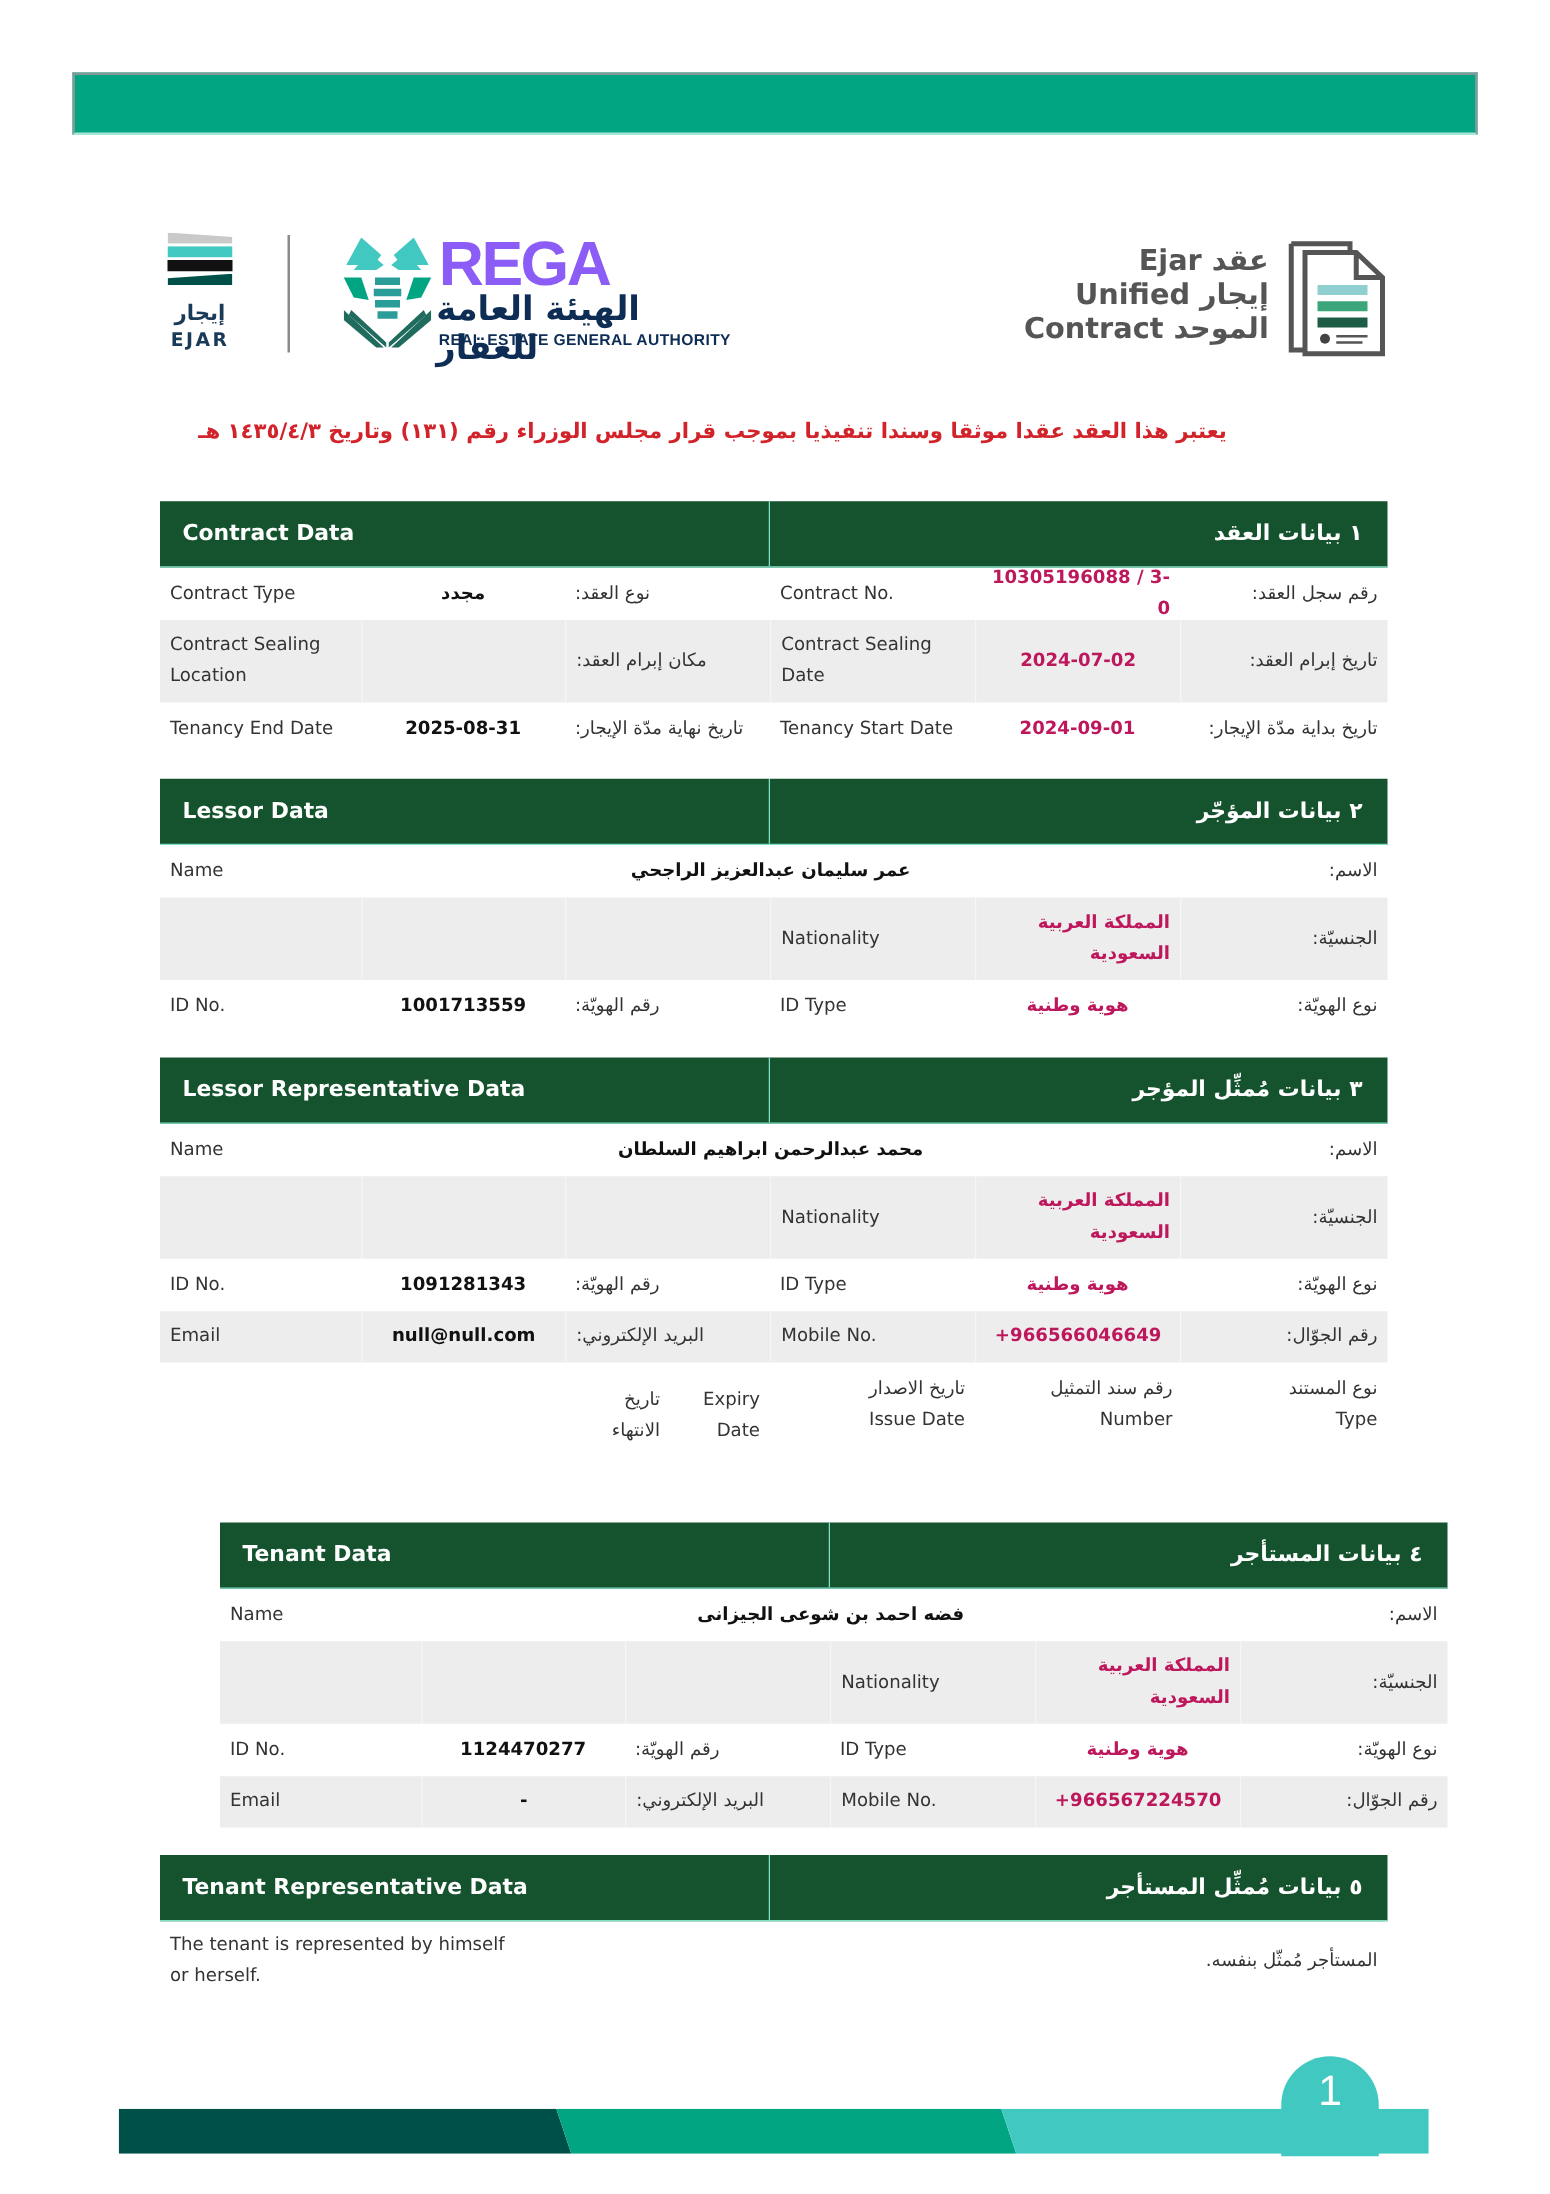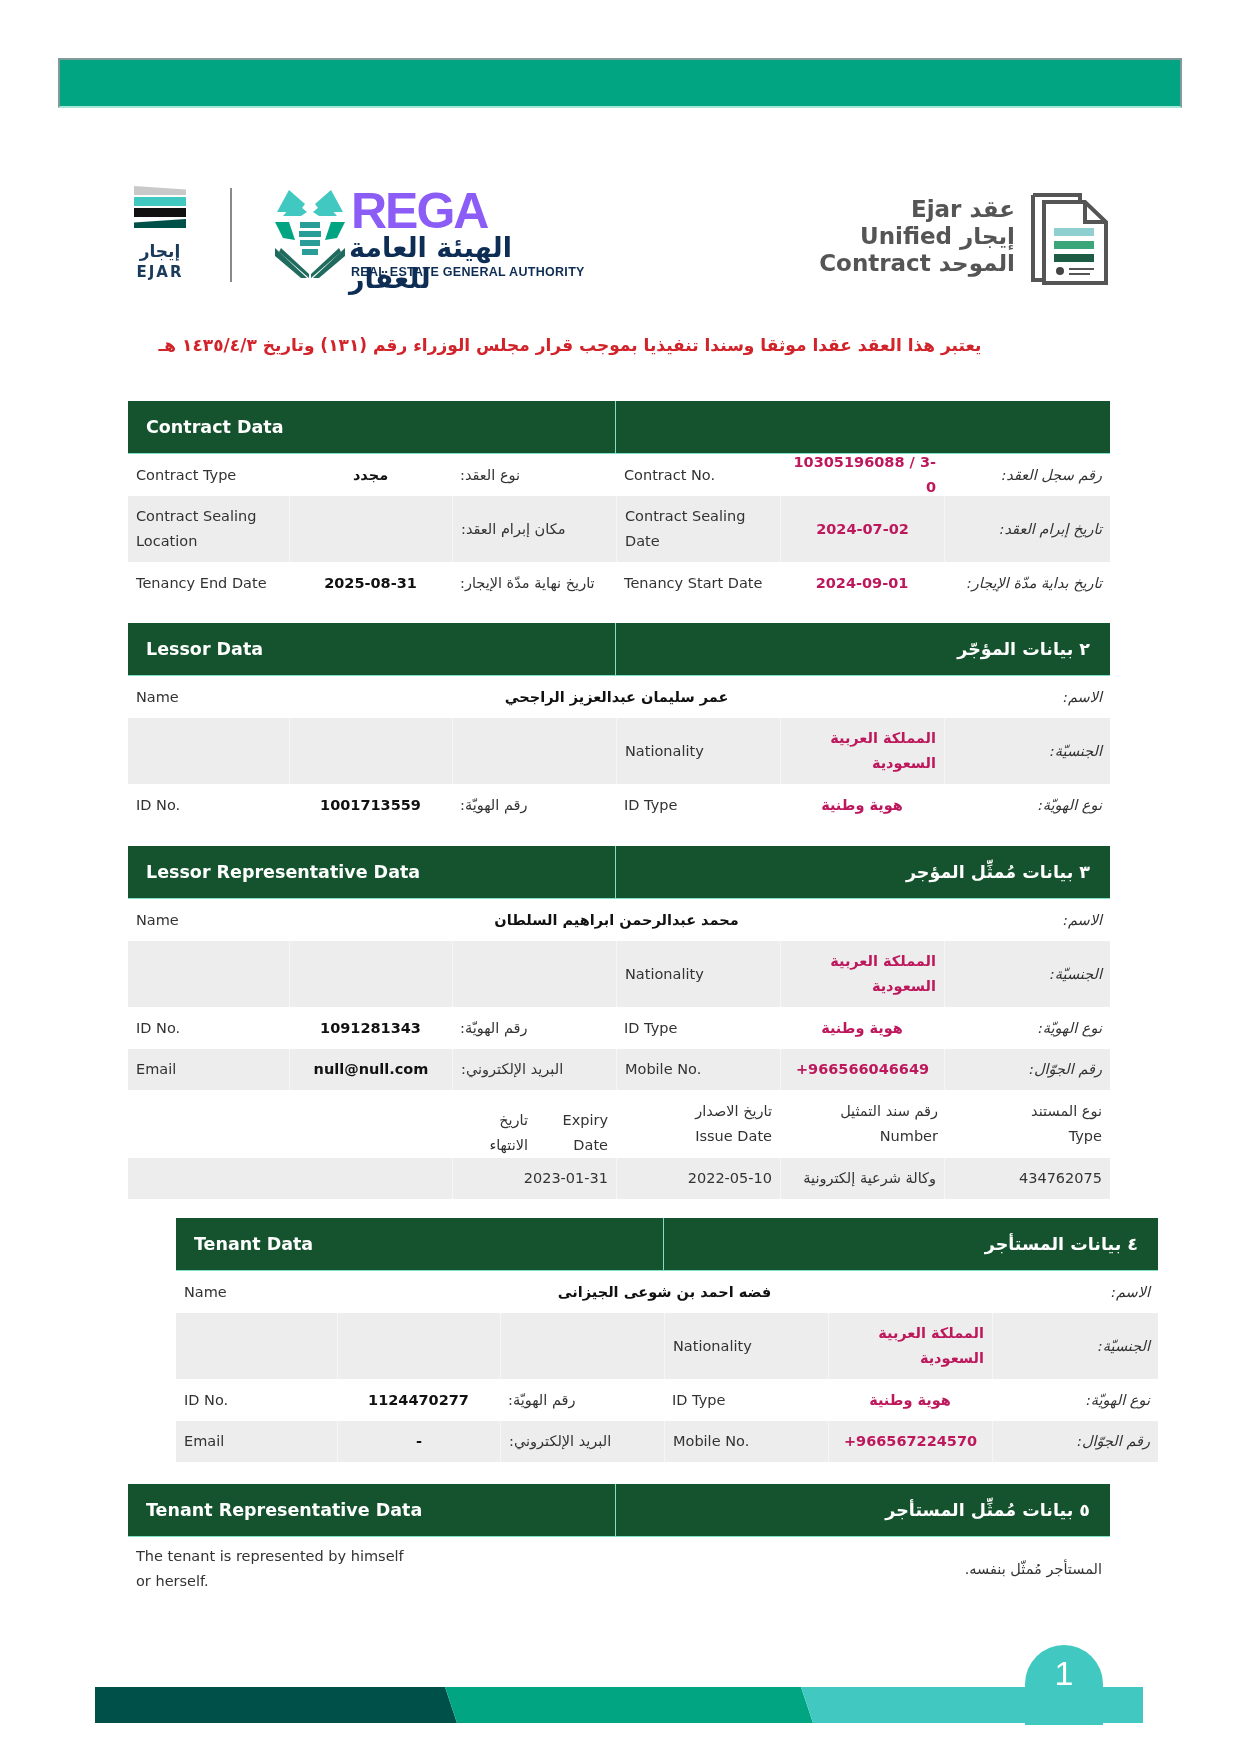--- a/index.html
+++ b/index.html
@@ -36,21 +36,21 @@
   .sec-head .ar { flex: 1; padding-right: 20px; display: flex; align-items: center; justify-content: flex-start; direction: rtl; }
 
   .row { display: flex; font-size: 14.5px; align-items: stretch; }
   .row.alt { background: #ededed; }
   .cell { display: flex; align-items: center; padding: 0 8px; line-height: 25px; }
   .c1 { width: 161px; }
   .c2 { width: 163px; justify-content: center; font-weight: bold; color: #111; }
   .c3 { width: 164px; justify-content: flex-end; direction: rtl; text-align: right; }
   .c4 { width: 164px; }
   .c5 { width: 164px; justify-content: center; font-weight: bold; color: #be185d; text-align: right; }
-  .c6 { width: 166px; justify-content: flex-start; direction: rtl; font-style: italic; }
+  .c6 { width: 166px; justify-content: flex-start; direction: rtl; }
   .row.alt .cell + .cell { border-left: 1px solid #f6f6f6; }
   .lbl { color: #333; }
   .name-val { flex: 1; justify-content: center; font-weight: bold; color: #111; direction: rtl; }
 
   .doc-row .cell { justify-content: flex-end; text-align: right; color: #333; }
   .doc-row .dc { width: 164px; }
   .doc-row .dc-first { width: 324px; }
 
   .footer-bar { position: absolute; left: 95px; top: 1687px; width: 1048px; height: 36px; }
   .page-badge { position: absolute; left: 1025px; top: 1645px; width: 78px; height: 80px; border-radius: 39px 39px 0 0; background: #41c9c1; }
@@ -111,20 +111,21 @@
     <line x1="39" y1="79" x2="64" y2="79" stroke="#555" stroke-width="2"></line>
     <line x1="39" y1="84" x2="60" y2="84" stroke="#555" stroke-width="2"></line>
   </svg>
 </div>
 
 <div class="notice">يعتبر هذا العقد عقدا موثقا وسندا تنفيذيا بموجب قرار مجلس الوزراء رقم (١٣١) وتاريخ ١٤٣٥/٤/٣ هـ</div>
 
 <div class="section" style="top:401px;">
   <div class="sec-head">
     <div class="en">Contract Data</div>
+    <div class="ar">١ بيانات العقد</div>
   </div>
   <div class="row" style="height:42px;">
     <div class="cell c1 lbl">Contract Type</div>
     <div class="cell c2">مجدد</div>
     <div class="cell c3 lbl">نوع العقد:</div>
     <div class="cell c4 lbl">Contract No.</div>
     <div class="cell c5">10305196088 / 3-0</div>
     <div class="cell c6 lbl">رقم سجل العقد:</div>
   </div>
   <div class="row alt" style="height:66px;">
@@ -219,27 +220,20 @@
     </div>
     <div class="cell dc" style="width:166px;flex-direction:column;align-items:flex-end;justify-content:center;">
       <span>رقم سند التمثيل</span>
       <span>Number</span>
     </div>
     <div class="cell dc" style="flex-direction:column;align-items:flex-end;justify-content:center;">
       <span>نوع المستند</span>
       <span>Type</span>
     </div>
   </div>
-  <div class="row alt doc-row" style="height:41px;">
-    <div class="cell dc-first"></div>
-    <div class="cell dc">2023-01-31</div>
-    <div class="cell dc">2022-05-10</div>
-    <div class="cell dc" style="direction:rtl;justify-content:flex-start;">وكالة شرعية إلكترونية</div>
-    <div class="cell dc" style="width:166px;">434762075</div>
-  </div>
 </div>
 
 <div class="section" style="top:1218px;margin-left:48px;">
   <div class="sec-head">
     <div class="en">Tenant Data</div>
     <div class="ar">٤ بيانات المستأجر</div>
   </div>
   <div class="row" style="height:42px;">
     <div class="cell c1 lbl">Name</div>
     <div class="cell name-val">فضه احمد بن شوعى الجيزانى</div>

